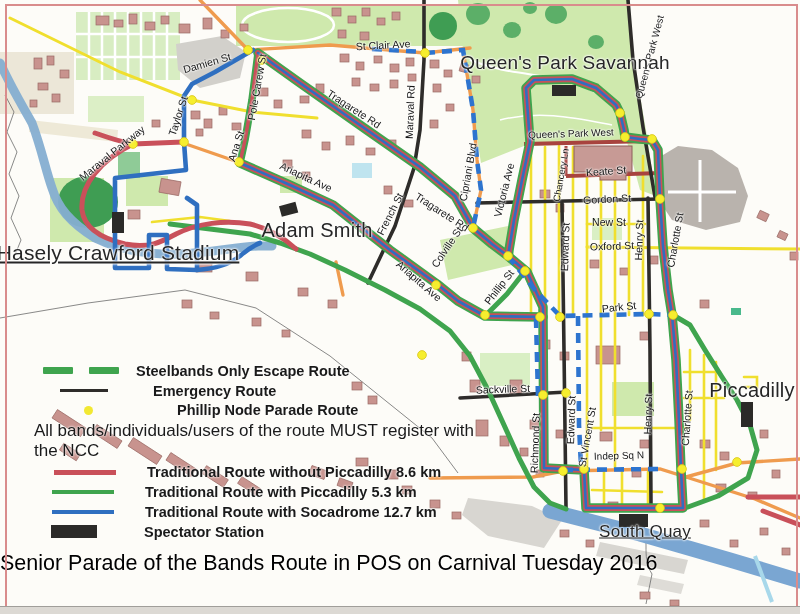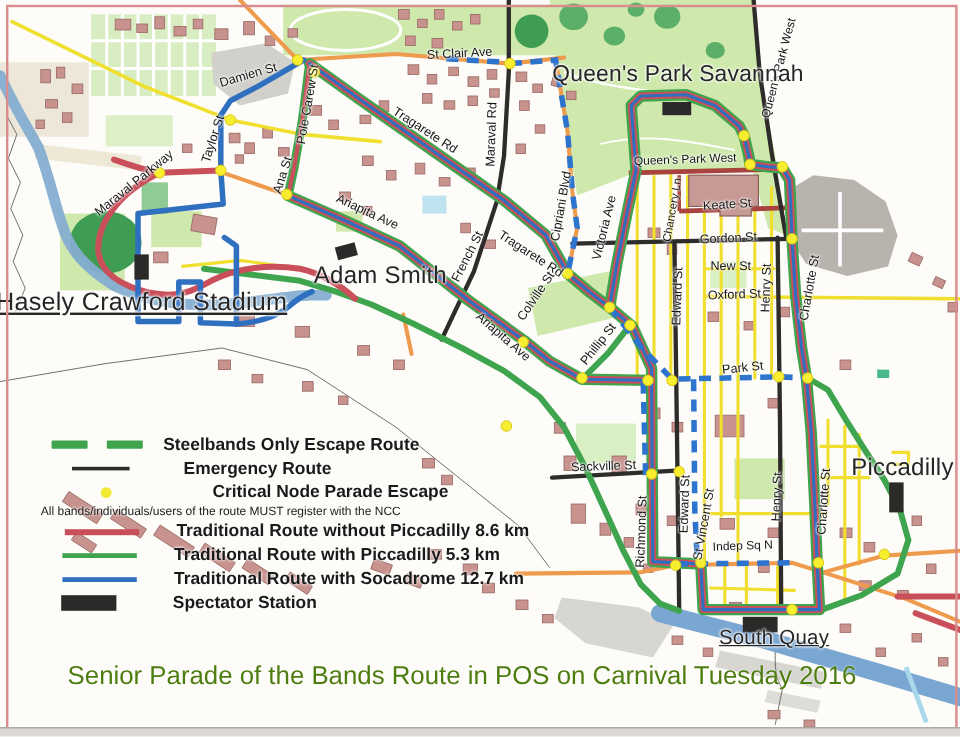--- a/index.html
+++ b/index.html
@@ -9,23 +9,23 @@
   .lbl{position:absolute;white-space:nowrap;color:#161616;
        text-shadow:0 0 2px #fff,0 0 2px #fff,0 0 3px #fff;
        font-family:"Liberation Sans",sans-serif;line-height:1;}
   .place{color:#262626;letter-spacing:.2px;}
   #legend{position:absolute;left:34px;top:361px;width:440px;}
   .legend-row{display:flex;align-items:center;height:19.8px;}
   .sw{width:84px;min-width:84px;display:flex;align-items:center;margin-right:9px;}
   .sw .dashg{height:7px;background:#3fa44e;border-radius:1px;}
   .sw .dashb{height:7px;background:#2d74cf;border-radius:1px;}
   .legend-label{font-size:14.5px;color:#1a1a1a;text-shadow:0 0 2px #fff,0 0 3px #fff;font-weight:bold;}
-  .note{font-size:10px;color:#1a1a1a;margin:1px 0;text-shadow:0 0 2px #fff,0 0 3px #fff;}
-  #map-title{position:absolute;left:0;right:30px;top:551px;text-align:center;
-             font-size:21.5px;color:#4d7c0f;text-shadow:0 0 2px #fff;}
+  .note{font-size:17px;color:#1a1a1a;margin:1px 0;text-shadow:0 0 2px #fff,0 0 3px #fff;}
+  #map-title{position:absolute;left:0;right:30px;top:551px;
+             font-size:21.5px;color:#000000;text-shadow:0 0 2px #fff;}
   #border{position:absolute;left:5px;top:4px;width:789px;height:601px;
           border:2px solid #d98c8c;pointer-events:none;}
   #scan-bottom{position:absolute;left:0;bottom:0;width:800px;height:7px;
                background:#dcd9d4;border-top:1.5px solid #a09e9a;}
 </style>
 </head>
 <body>
 
 <div id="stage">
 
@@ -414,21 +414,21 @@
   <div class="legend-row">
     <span class="sw" style="padding-left:26px;">
       <span style="width:48px;height:3.5px;background:#2e2c2a;"></span>
     </span>
     <span class="legend-label">Emergency Route</span>
   </div>
   <div class="legend-row">
     <span class="sw" style="padding-left:50px;">
       <span style="width:9px;height:9px;border-radius:50%;background:#f2e832;"></span>
     </span>
-    <span class="legend-label">Critical Node Parade Escape</span>
+    <span class="legend-label">Phillip Node Parade Route</span>
   </div>
   <div class="note">All bands/individuals/users of the route MUST register with the NCC</div>
   <div class="legend-row">
     <span class="sw" style="padding-left:20px;">
       <span style="width:62px;height:4.5px;background:#c9505a;"></span>
     </span>
     <span class="legend-label">Traditional Route without Piccadilly 8.6 km</span>
   </div>
   <div class="legend-row">
     <span class="sw" style="padding-left:18px;">

